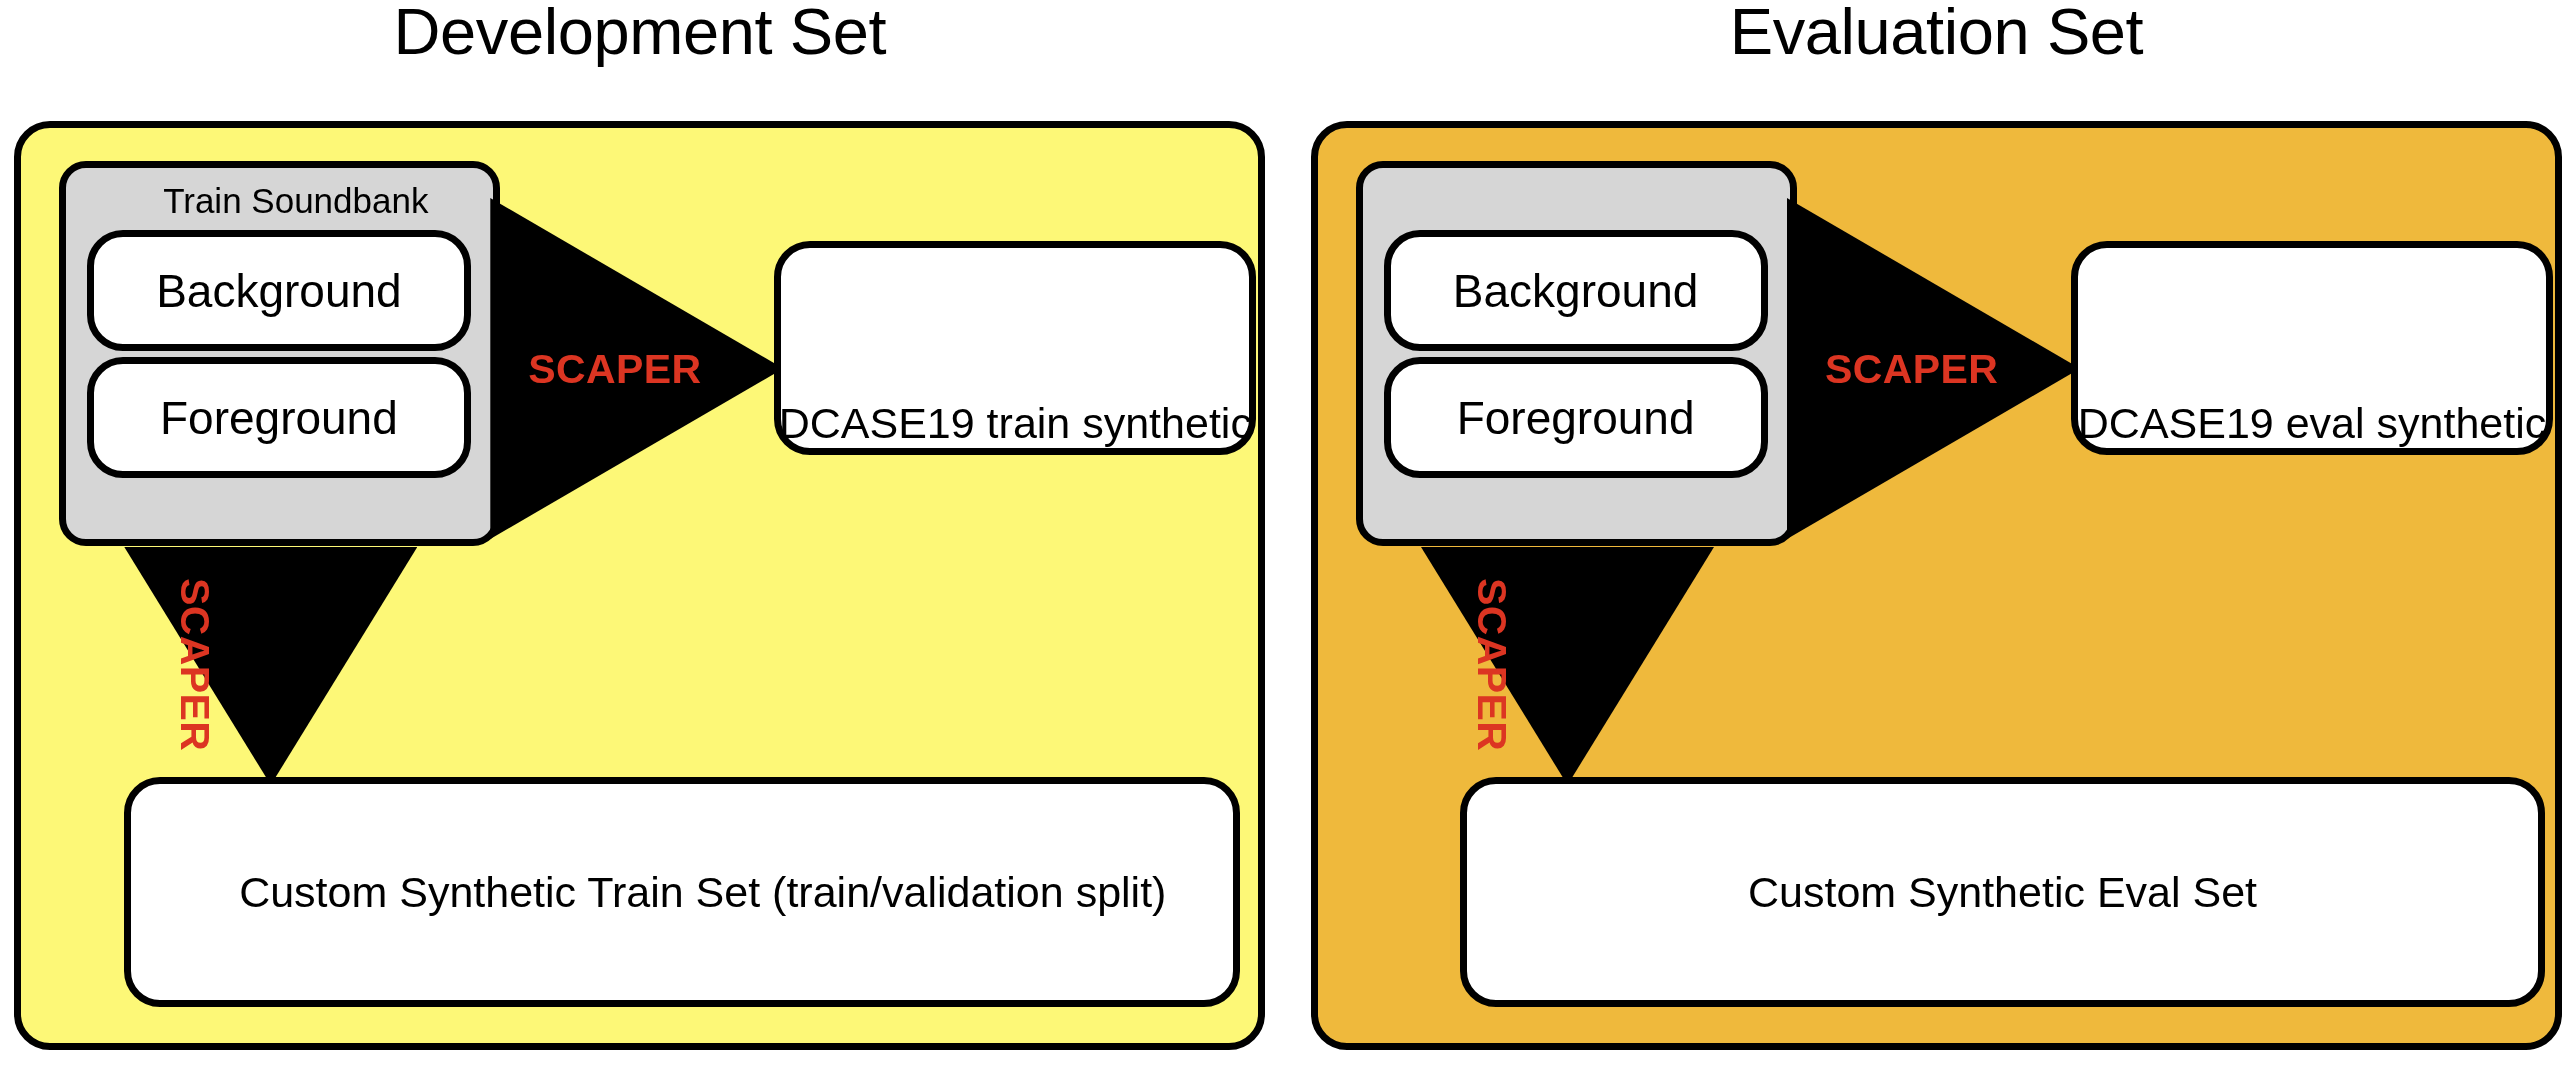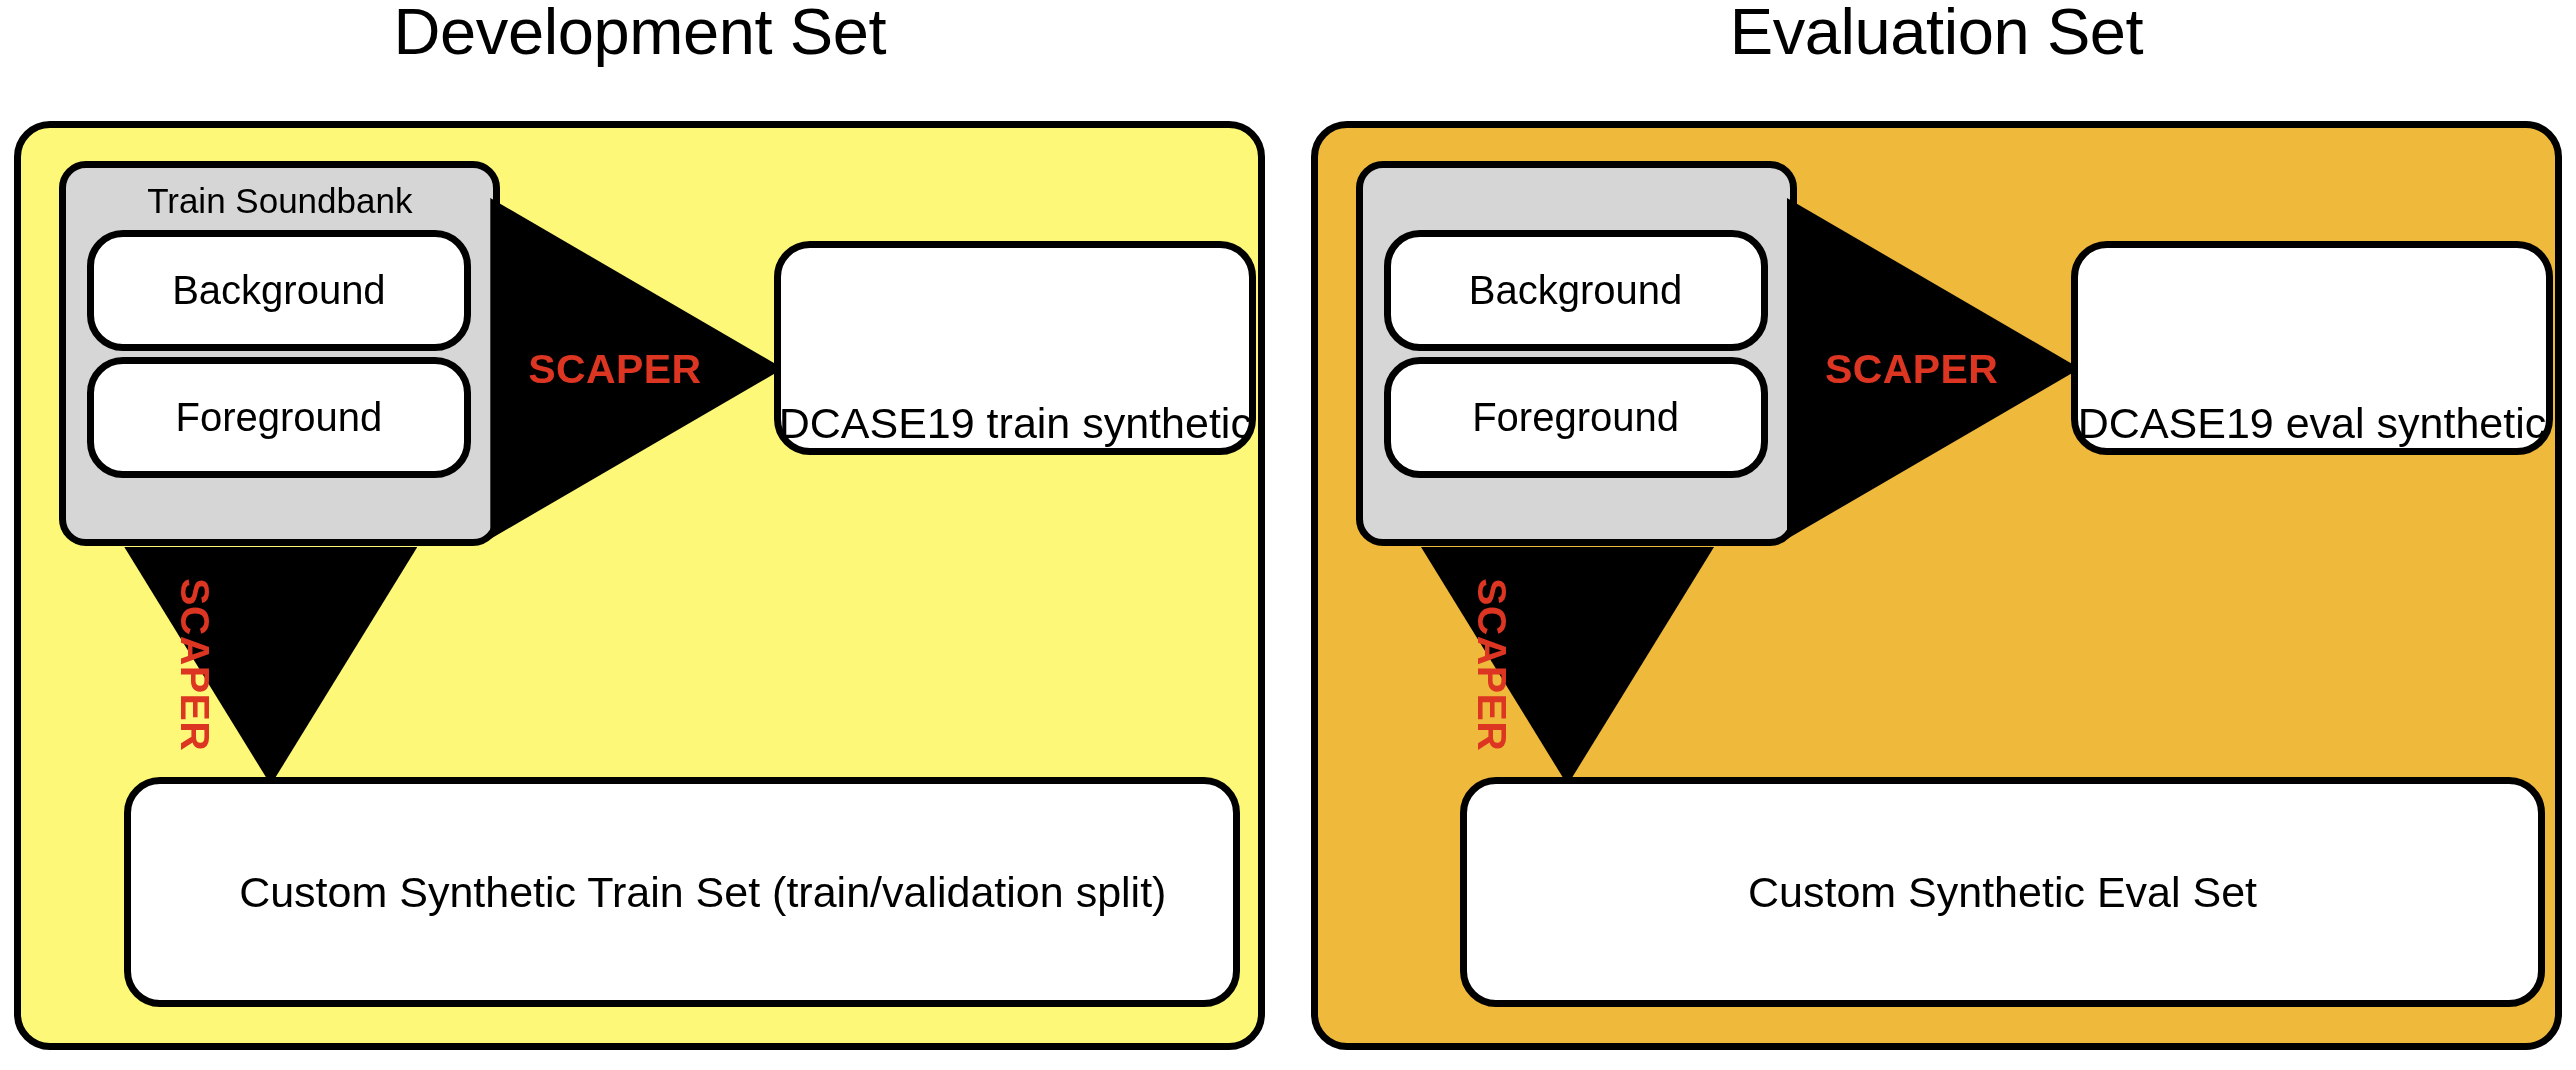--- a/index.html
+++ b/index.html
@@ -69,21 +69,21 @@
     width: 441px;
     height: 385px;
     background: #D6D6D6;
     border: 7.1px solid #000000;
     border-radius: 27px;
     padding: 0;
   }
   .soundbank-title {
     position: absolute;
     top: 11px;
-    left: 0;
+    left: 16px;
     width: 100%;
     text-align: center;
     font-size: 35px;
     line-height: 44px;
     color: #000000;
     font-family: "Liberation Sans Narrow", "Liberation Sans", "DejaVu Sans", sans-serif;
     font-stretch: condensed;
     white-space: nowrap;
   }
 
@@ -93,21 +93,21 @@
     box-sizing: border-box;
     left: 20.6px;
     width: 384px;
     height: 121px;
     background: #ffffff;
     border: 7.1px solid #000000;
     border-radius: 36px;
     display: flex;
     align-items: center;
     justify-content: center;
-    font-size: 40px;
+    font-size: 46px;
     color: #000000;
     font-family: "Liberation Sans Narrow", "Liberation Sans", "DejaVu Sans", sans-serif;
     font-stretch: condensed;
     white-space: nowrap;
   }
   .sb-item-0 { top: 62px; }
   .sb-item-1 { top: 189px; }
 
   
   .outbox {

